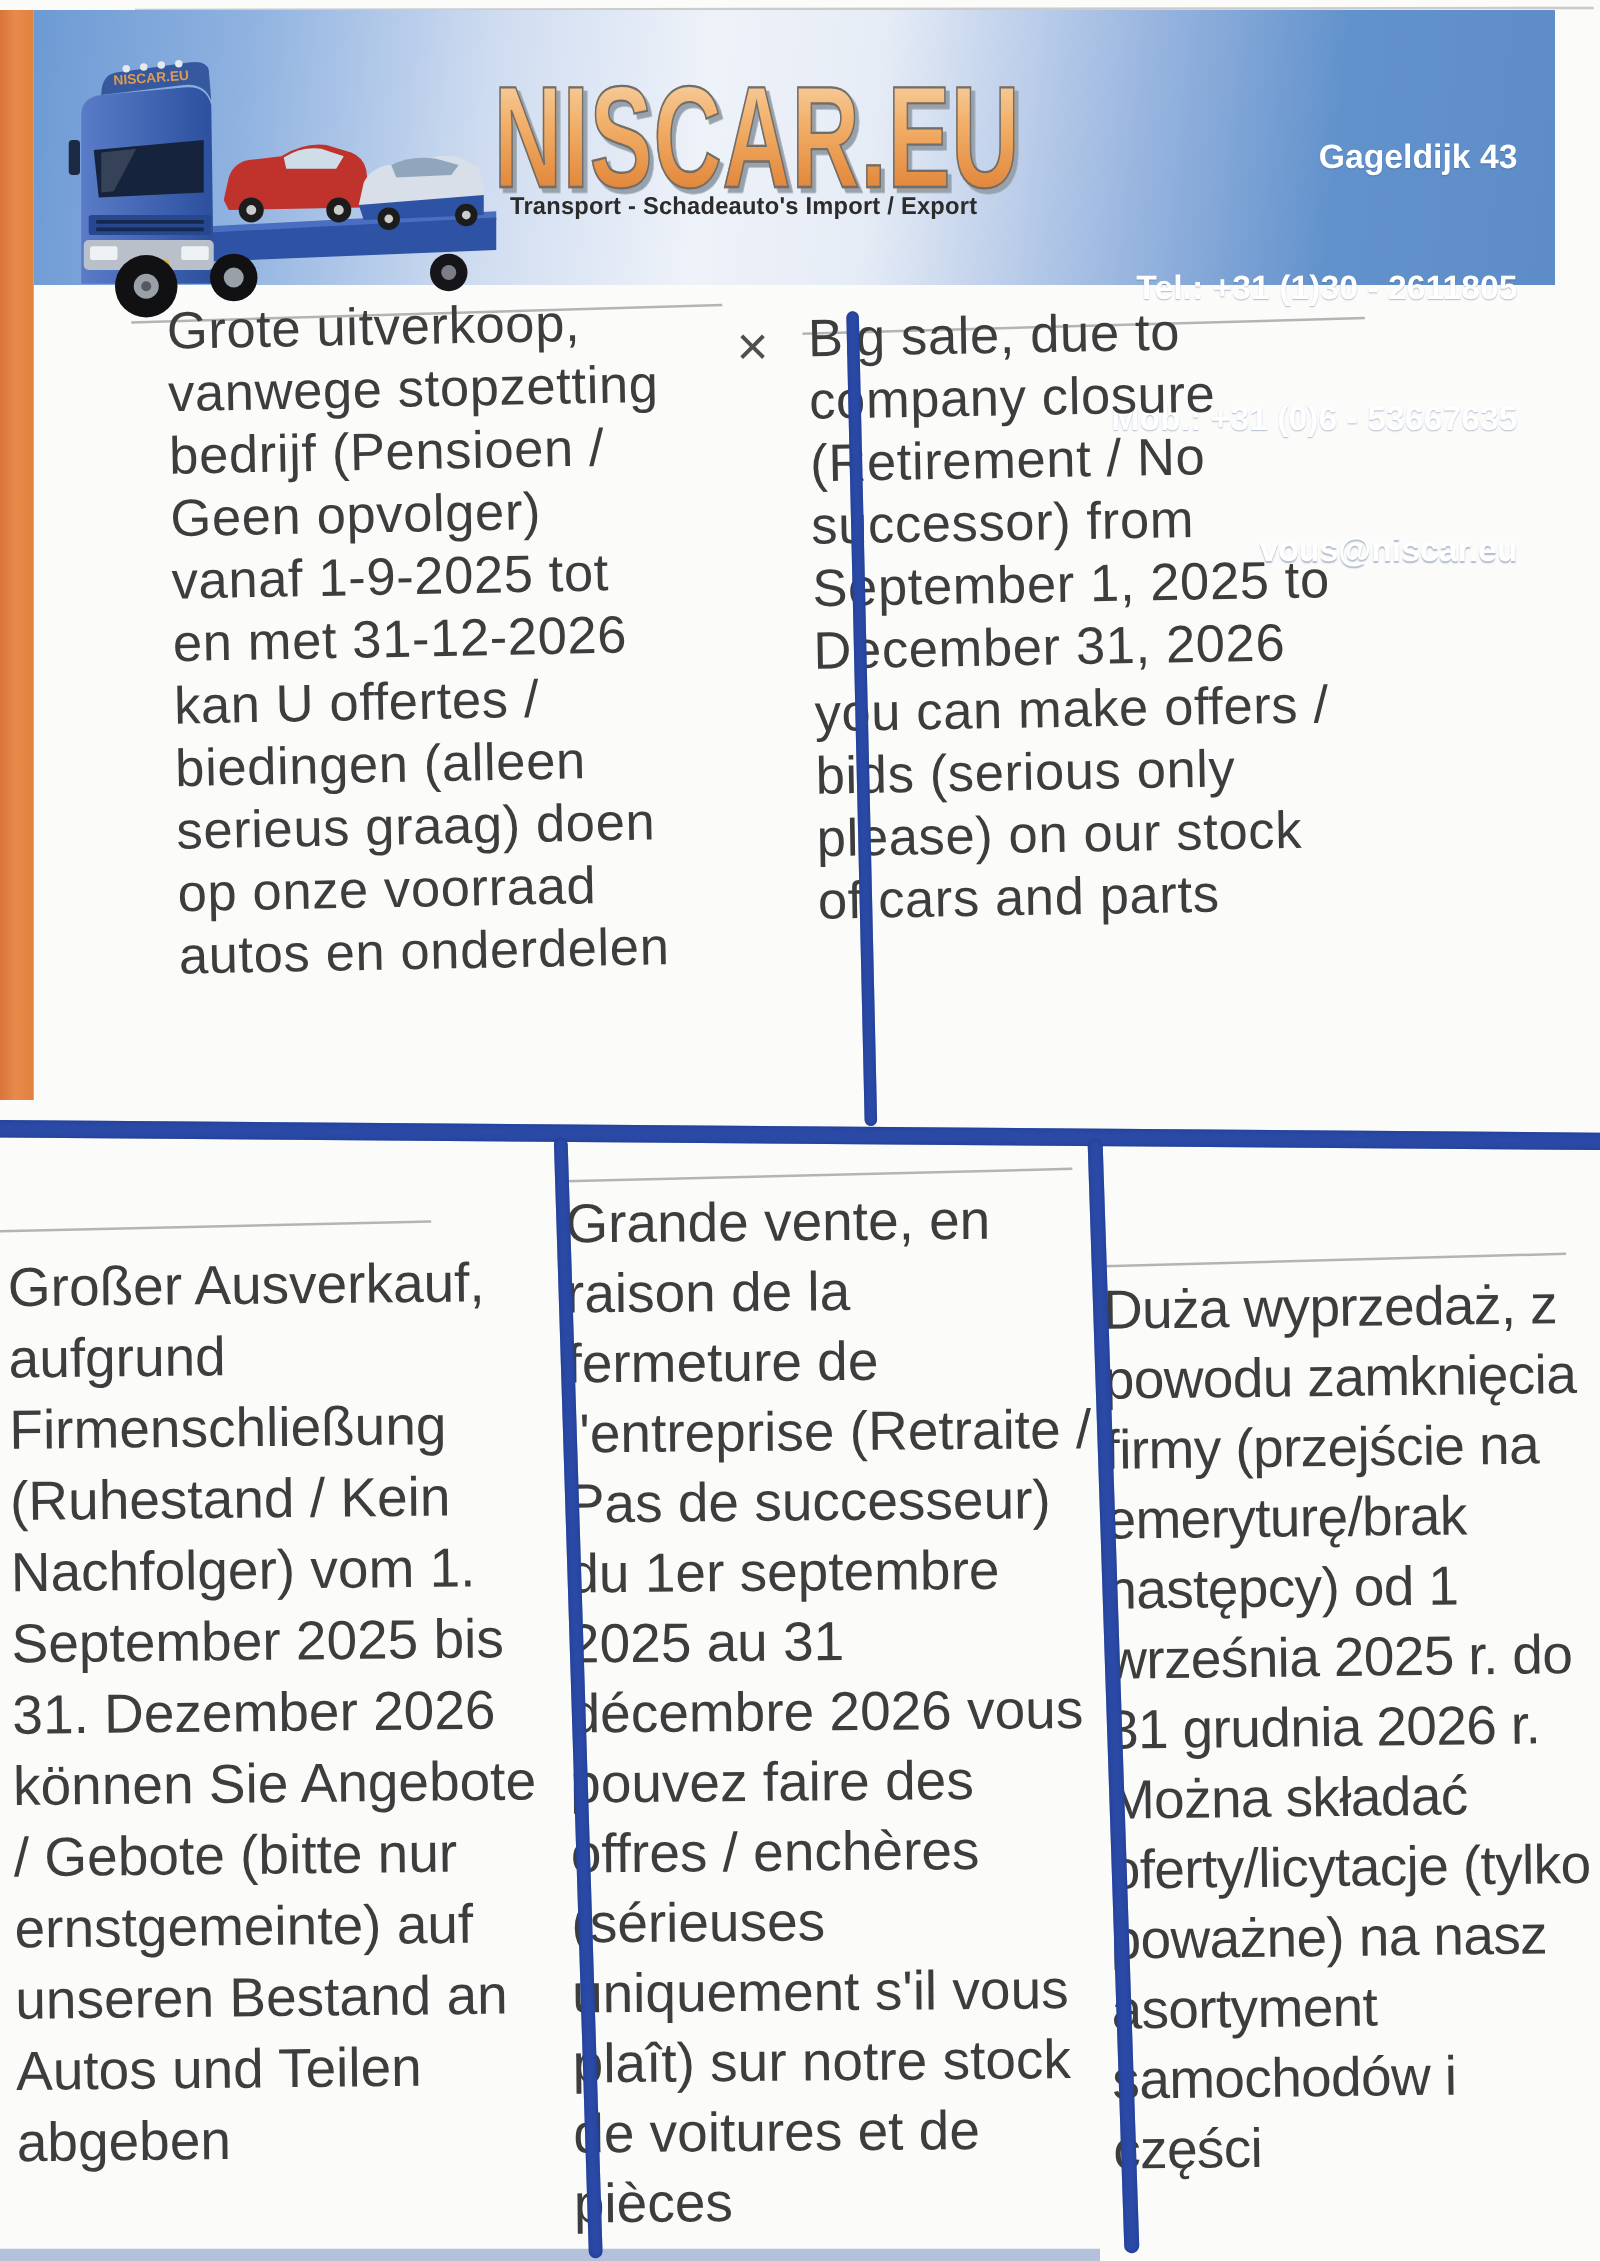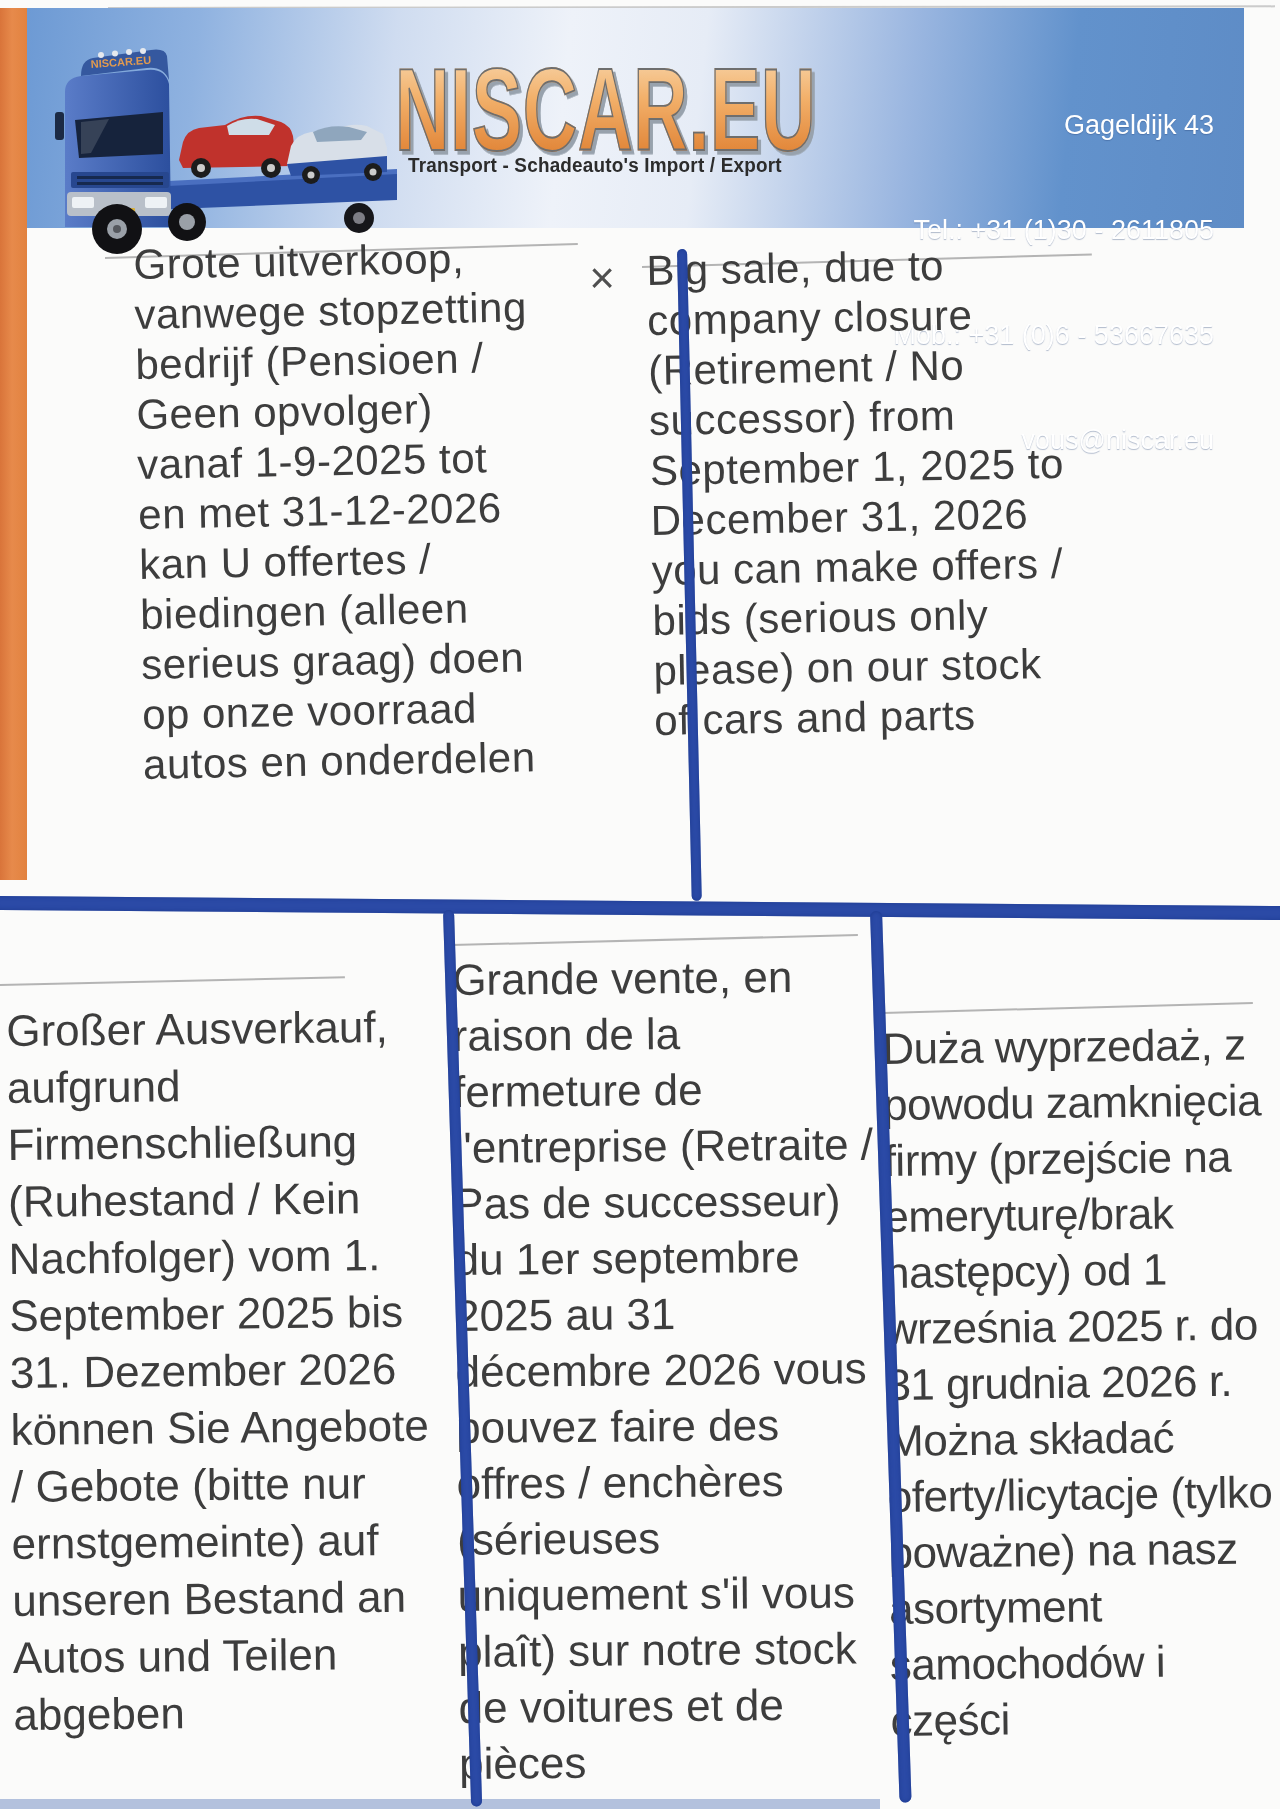--- a/index.html
+++ b/index.html
@@ -43,21 +43,21 @@
     filter:drop-shadow(5px 4px 0px #98a2ad);
     white-space:nowrap;
   }
   .tagline {
     position:absolute; left:381px; top:146px;
     font-size:19.5px; font-weight:bold; color:#2c2c2c; letter-spacing:0.2px;
     transform:scaleX(0.97); transform-origin:left top; white-space:nowrap;
   }
   .contact {
     position:absolute; right:30px; top:30px; text-align:right;
-    font-size:27px; font-weight:normal; color:#ffffff; line-height:35px;
+    font-size:27px; font-weight:bold; color:#ffffff; line-height:35px;
     text-shadow:0 1px 1px rgba(40,70,120,.35); white-space:pre;
   }
   
   .close {
     position:absolute; left:578px; top:254px; width:48px; height:48px;
     font-size:44px; line-height:48px; text-align:center; color:#4f4f4f;
     cursor:pointer; user-select:none;
   }
   
   .notice {

